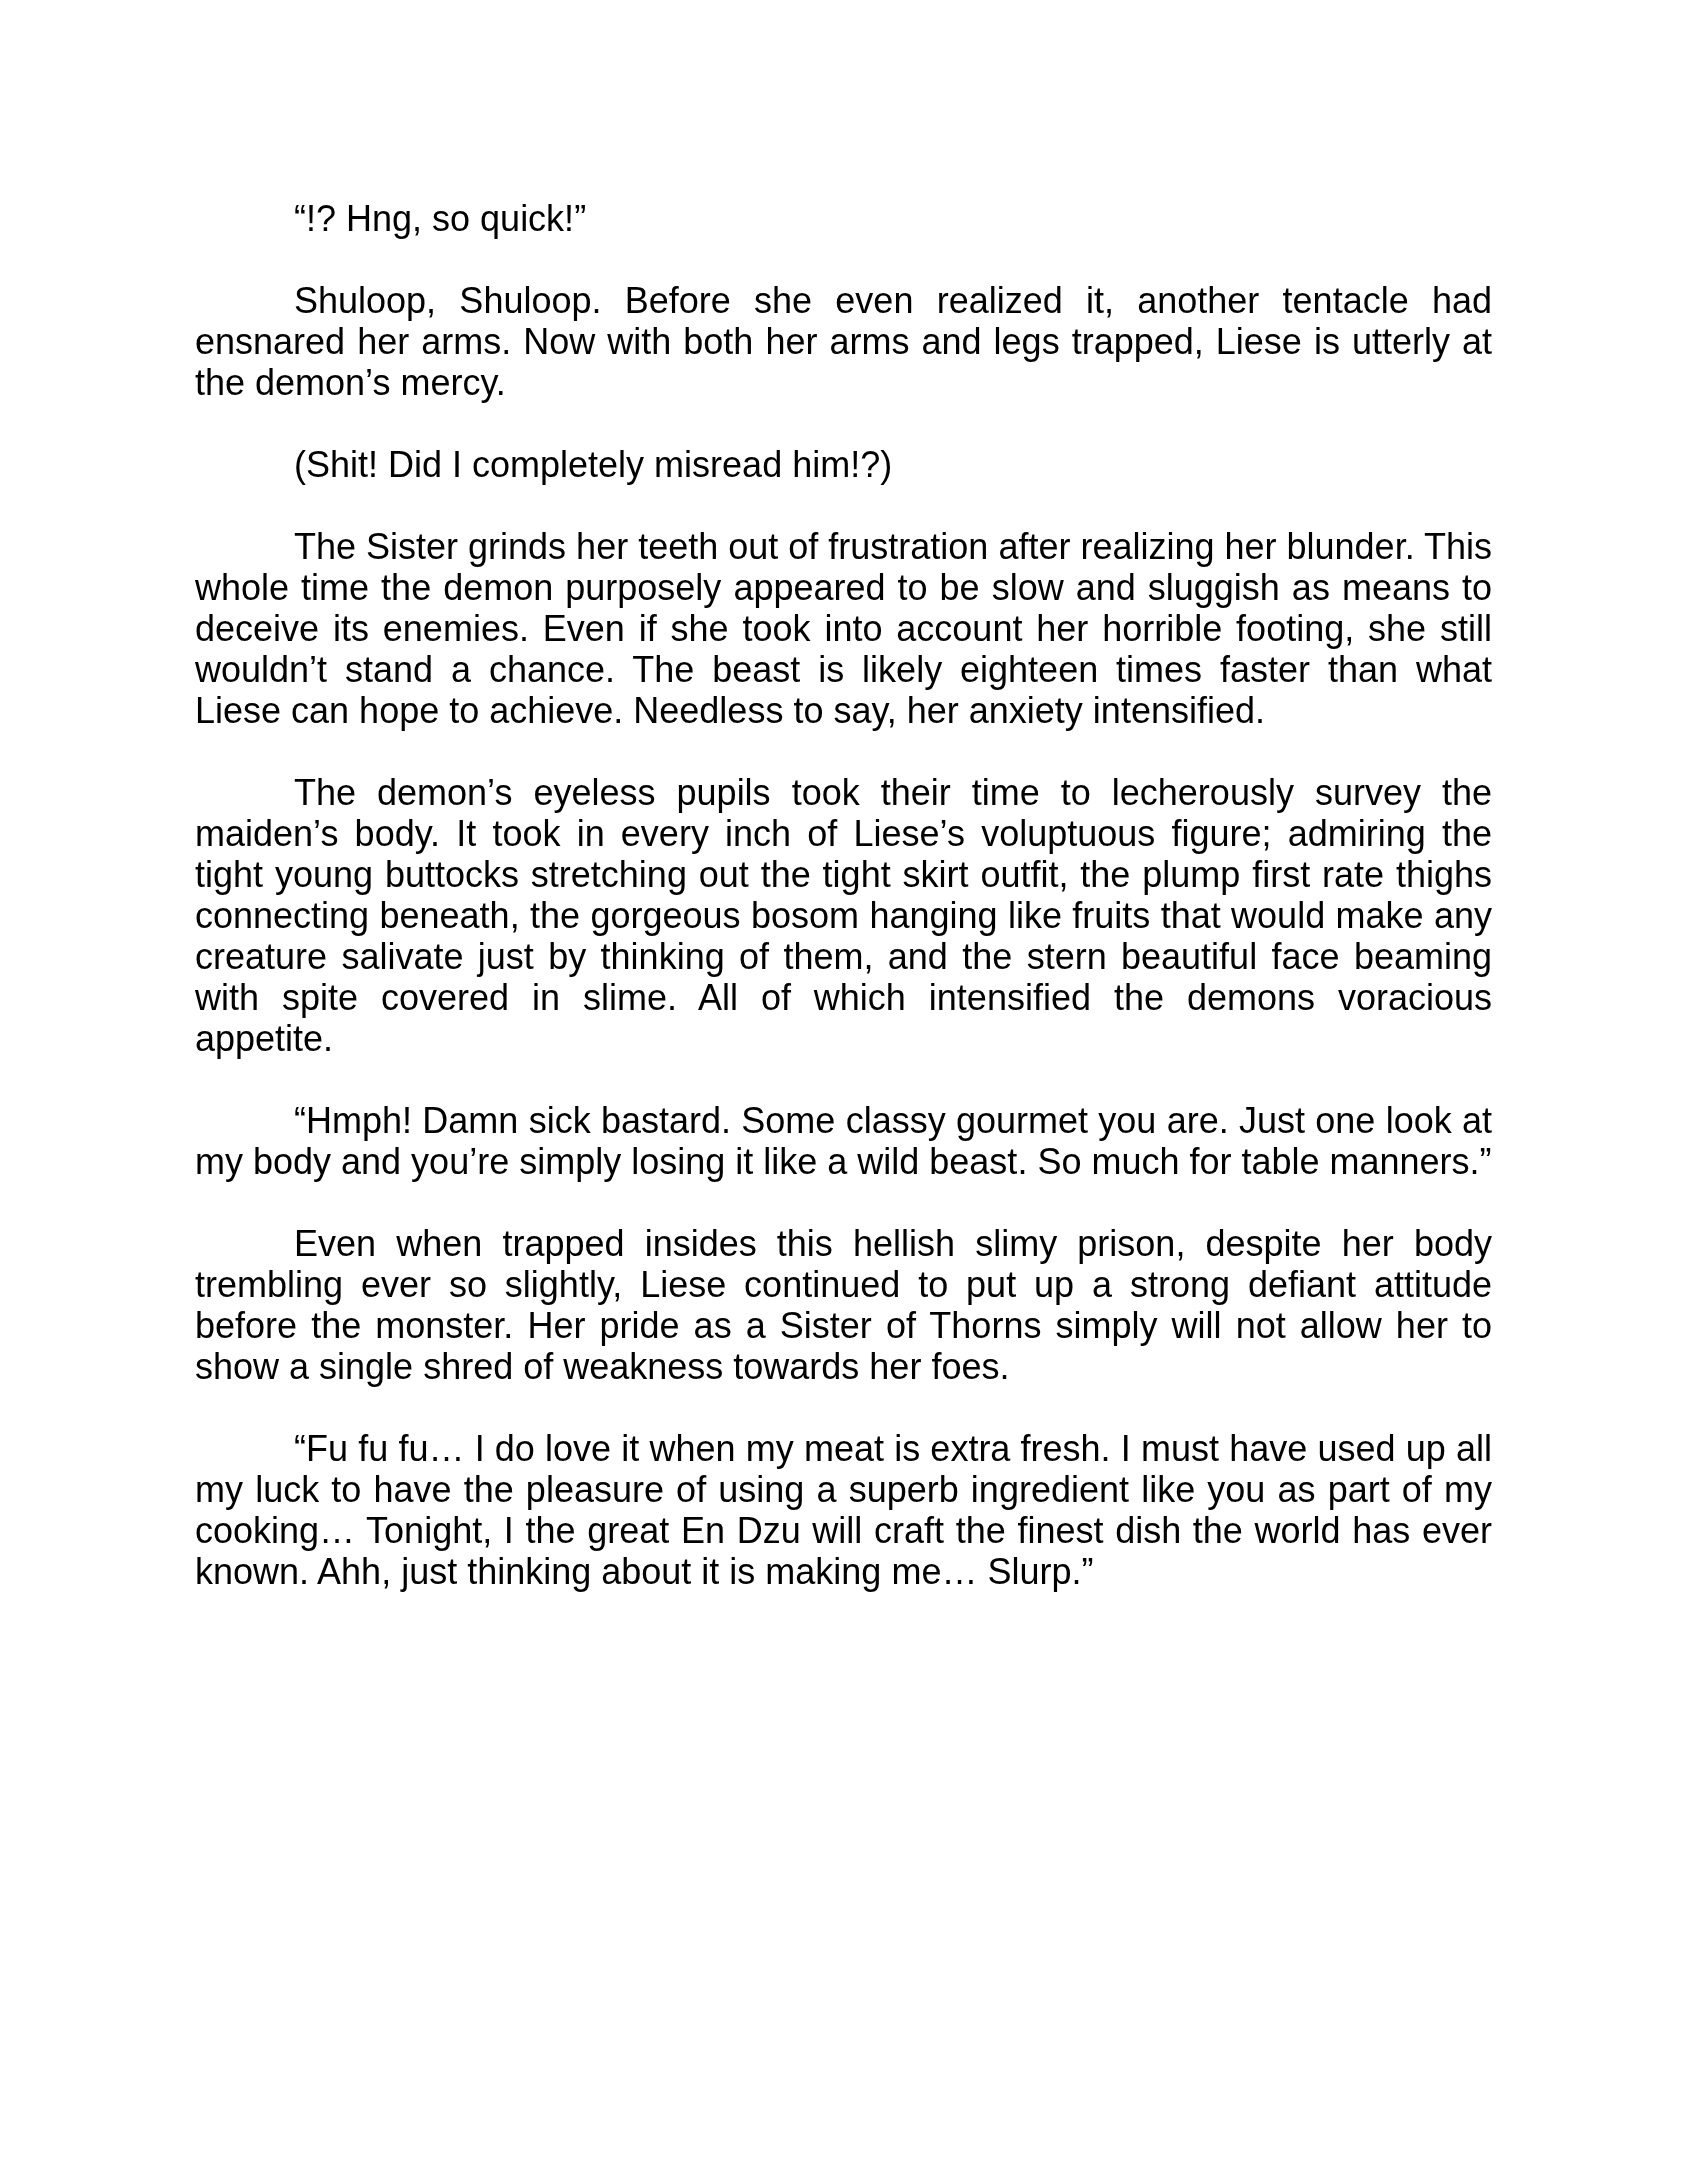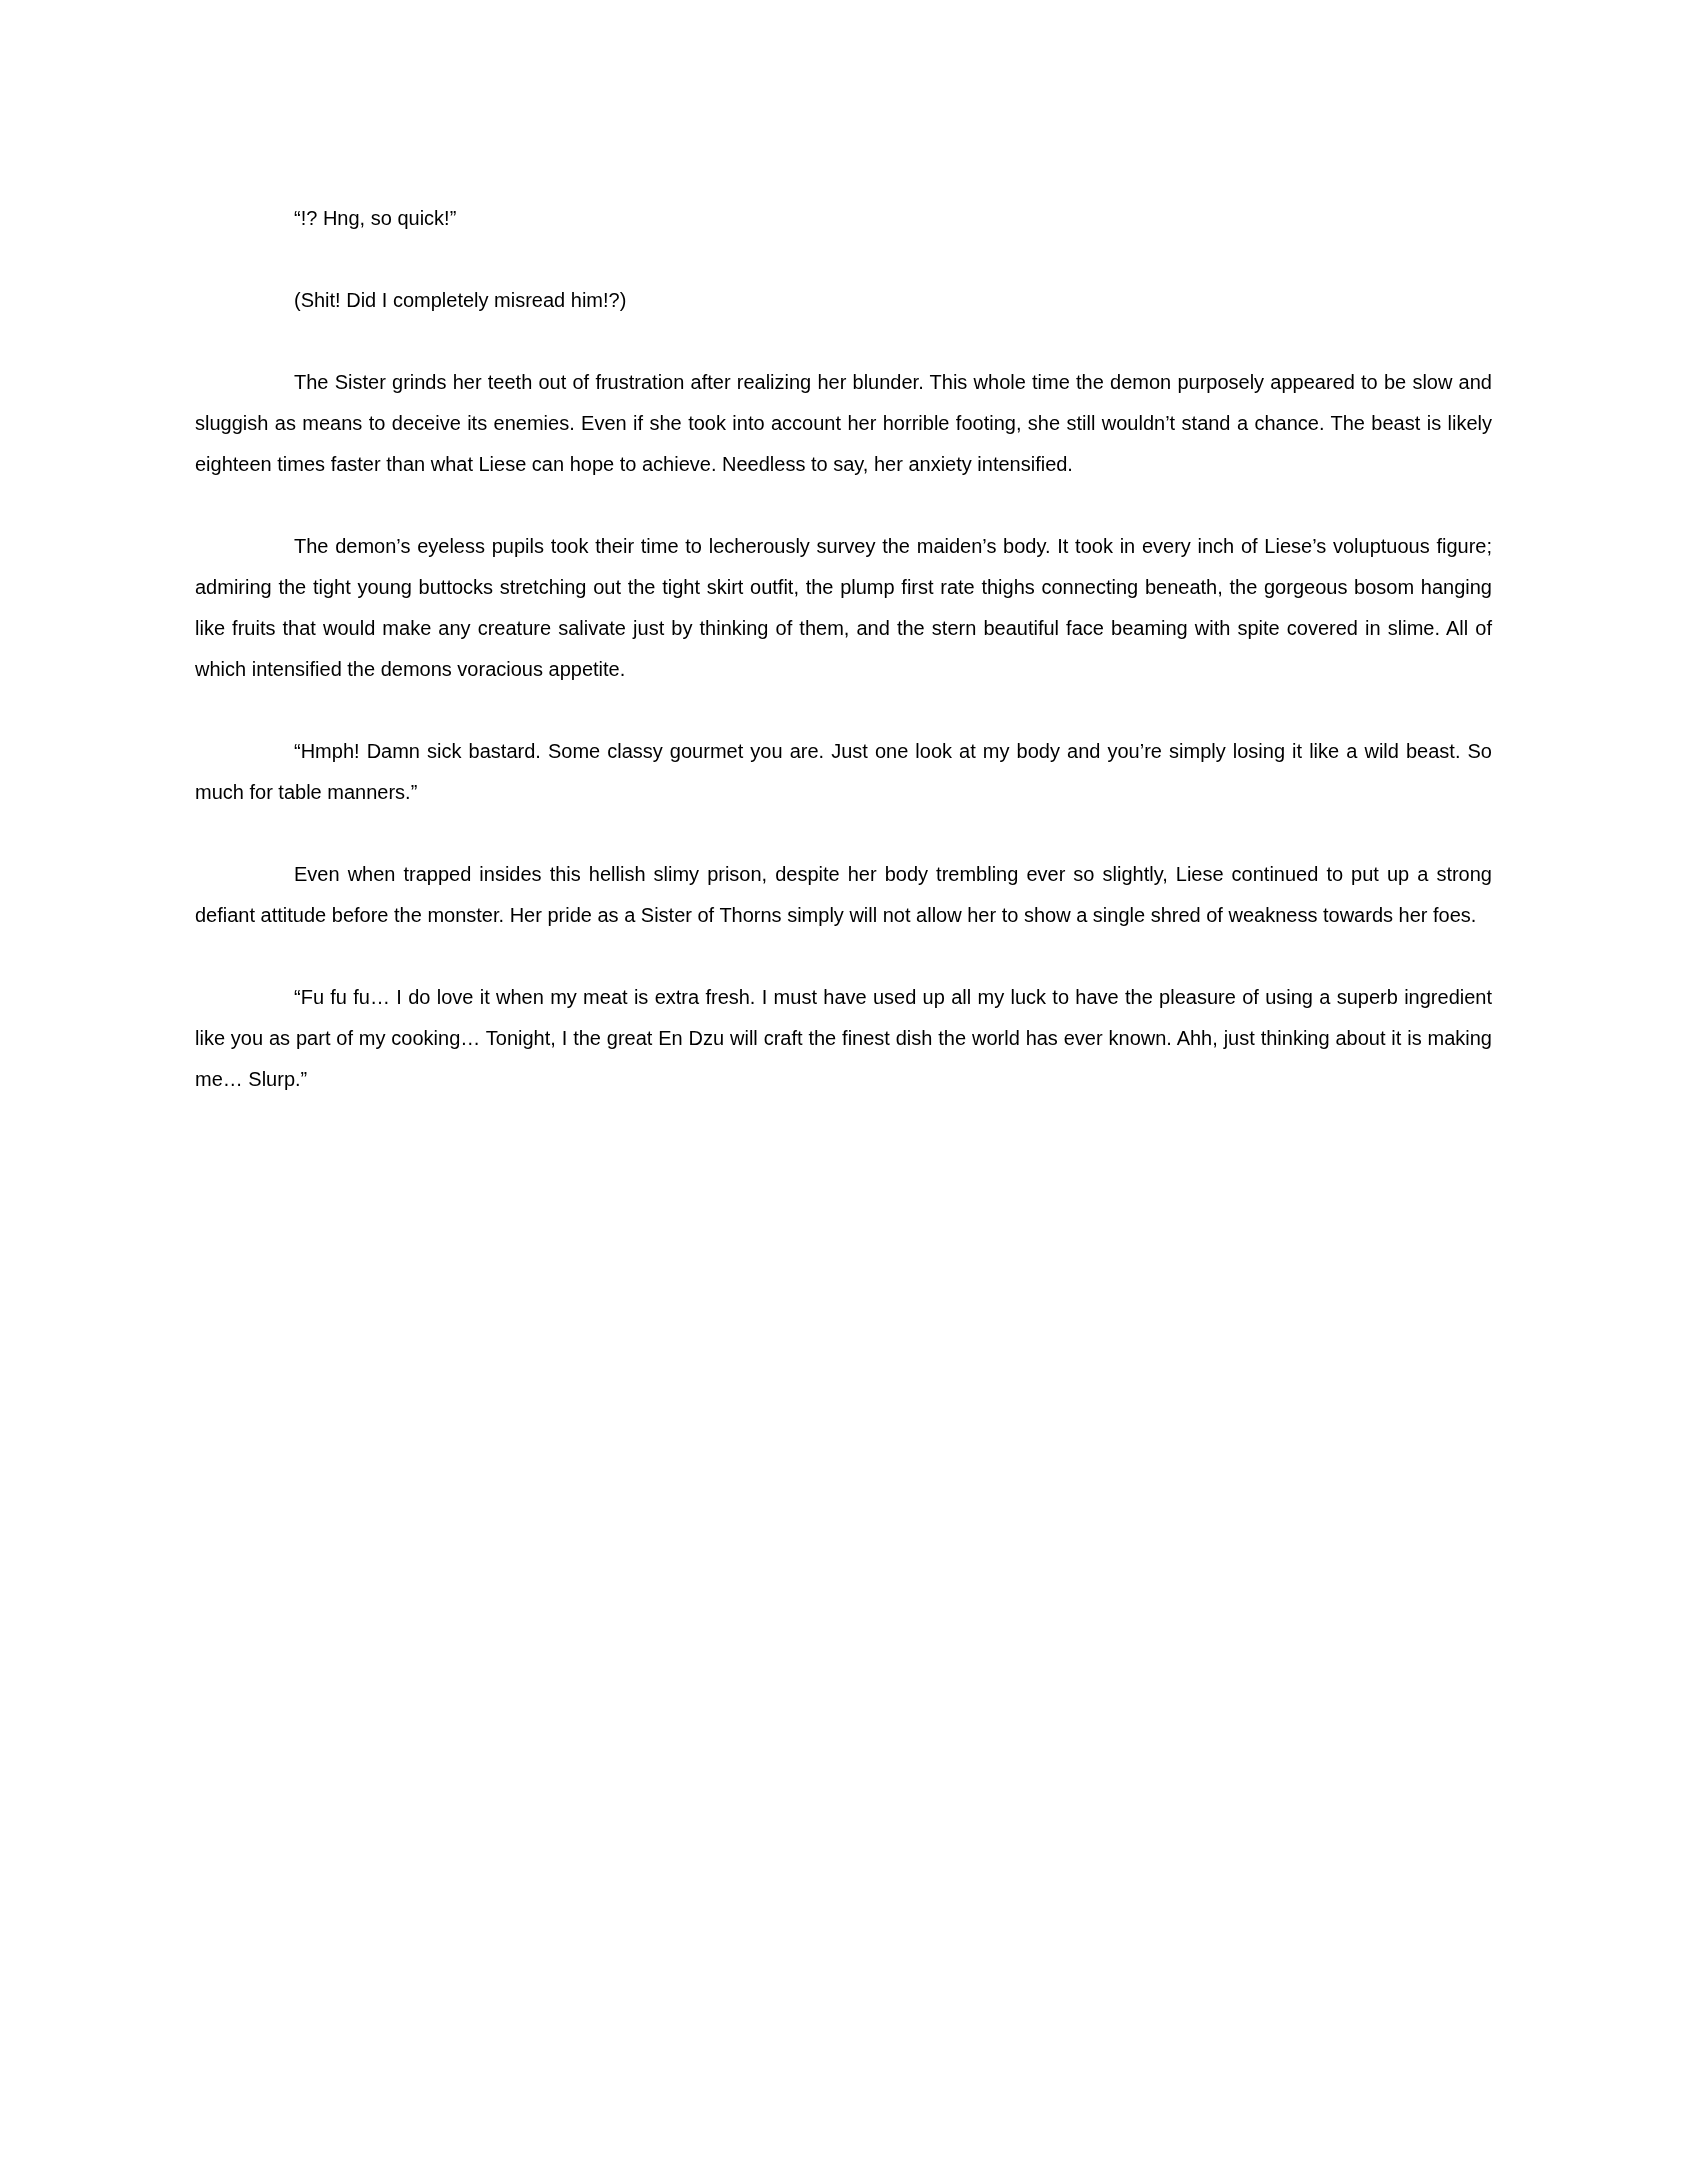--- a/index.html
+++ b/index.html
@@ -14,37 +14,38 @@
   }
   .page {
     box-sizing: border-box;
     width: 1687px;
     height: 2183px;
     padding: 198px 195px 185px 195px;
     background: #ffffff;
   }
   .page p {
     font-family: "Liberation Sans", sans-serif;
-    font-size: 20px;
+    font-size: 36px;
     line-height: 41px;
     color: #000000;
     text-align: justify;
     text-indent: 99px;
     margin: 0 0 41px 0;
     word-spacing: normal;
   }
   .page p:last-child {
     margin-bottom: 16px;
   }
 </style>
 </head>
 <body>
 
 <div class="page">
   <p>“!? Hng, so quick!”</p>
+  <p>Shuloop, Shuloop. Before she even realized it, another tentacle had ensnared her arms. Now with both her arms and legs trapped, Liese is utterly at the demon’s mercy.</p>
   <p>(Shit! Did I completely misread him!?)</p>
   <p>The Sister grinds her teeth out of frustration after realizing her blunder. This whole time the demon purposely appeared to be slow and sluggish as means to deceive its enemies. Even if she took into account her horrible footing, she still wouldn’t stand a chance. The beast is likely eighteen times faster than what Liese can hope to achieve. Needless to say, her anxiety intensified.</p>
   <p>The demon’s eyeless pupils took their time to lecherously survey the maiden’s body. It took in every inch of Liese’s voluptuous figure; admiring the tight young buttocks stretching out the tight skirt outfit, the plump first rate thighs connecting beneath, the gorgeous bosom hanging like fruits that would make any creature salivate just by thinking of them, and the stern beautiful face beaming with spite covered in slime. All of which intensified the demons voracious appetite.</p>
   <p>“Hmph! Damn sick bastard. Some classy gourmet you are. Just one look at my body and you’re simply losing it like a wild beast. So much for table manners.”</p>
   <p>Even when trapped insides this hellish slimy prison, despite her body trembling ever so slightly, Liese continued to put up a strong defiant attitude before the monster. Her pride as a Sister of Thorns simply will not allow her to show a single shred of weakness towards her foes.</p>
   <p>“Fu fu fu… I do love it when my meat is extra fresh. I must have used up all my luck to have the pleasure of using a superb ingredient like you as part of my cooking… Tonight, I the great En Dzu will craft the finest dish the world has ever known. Ahh, just thinking about it is making me… Slurp.”</p>
 </div>
 
 
 </body></html>

